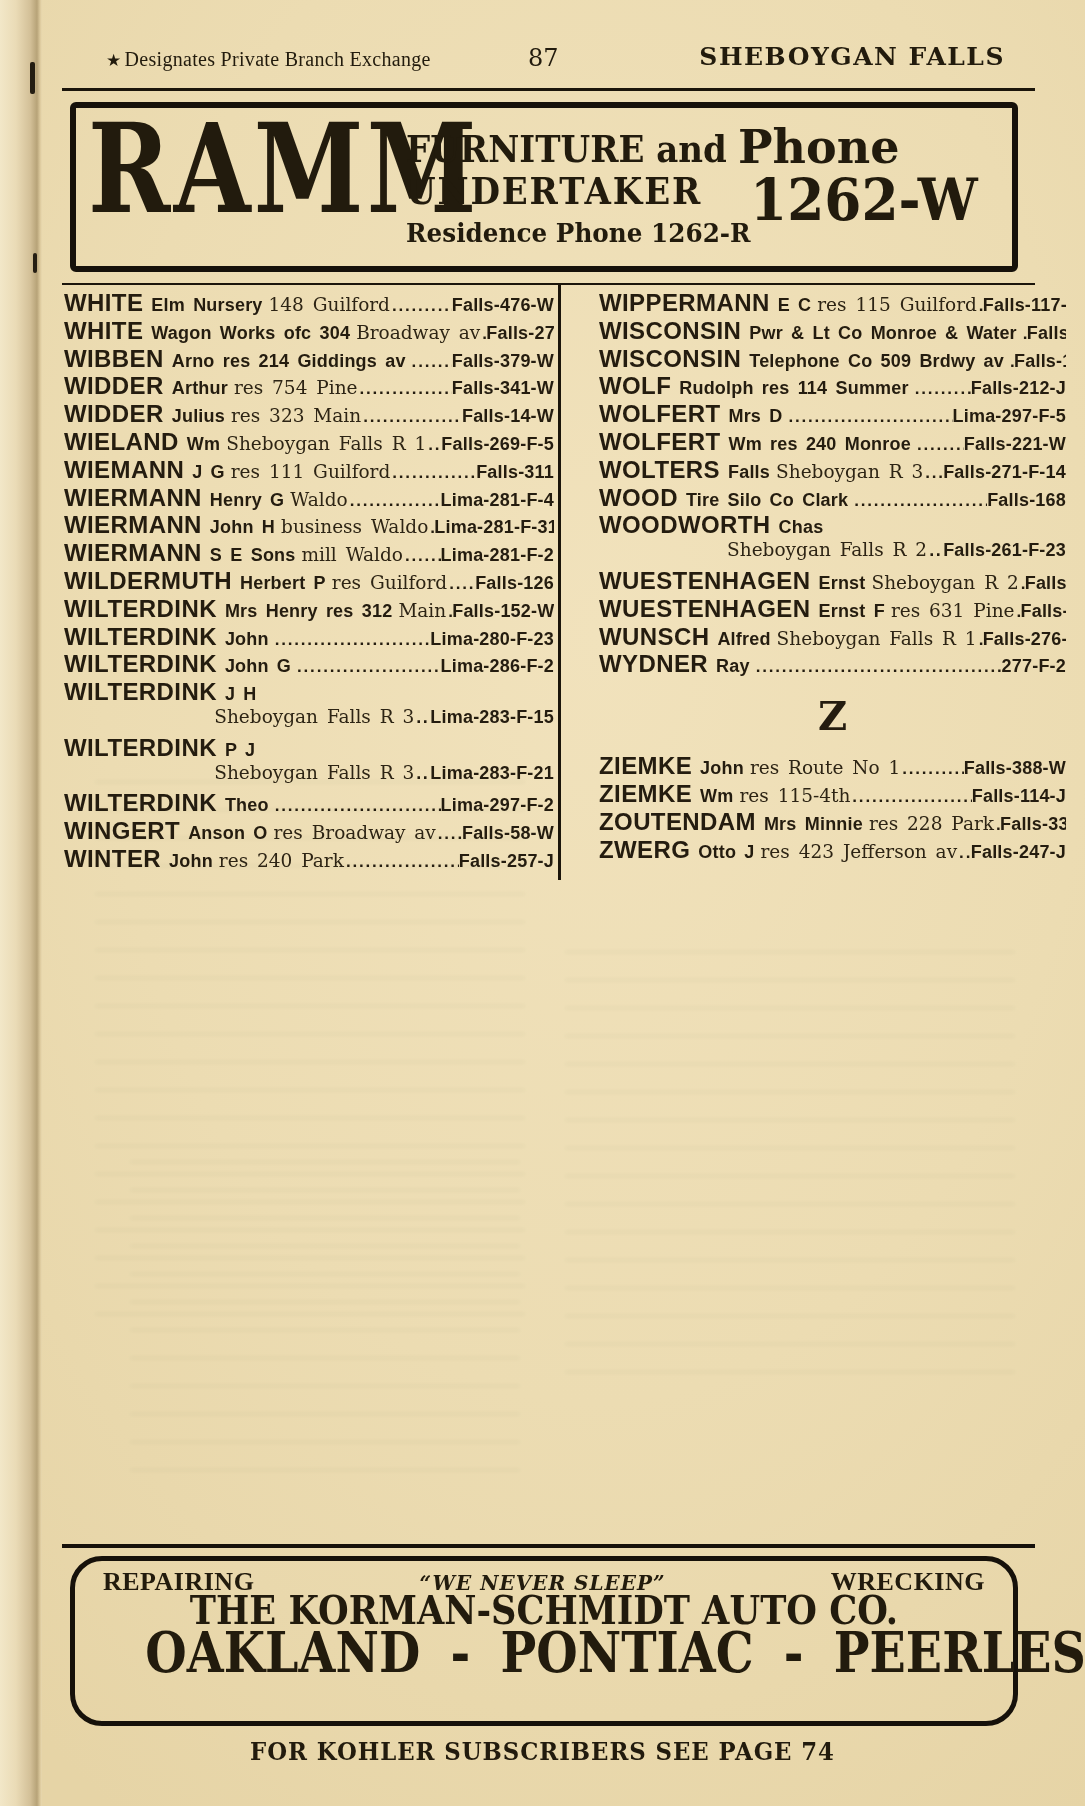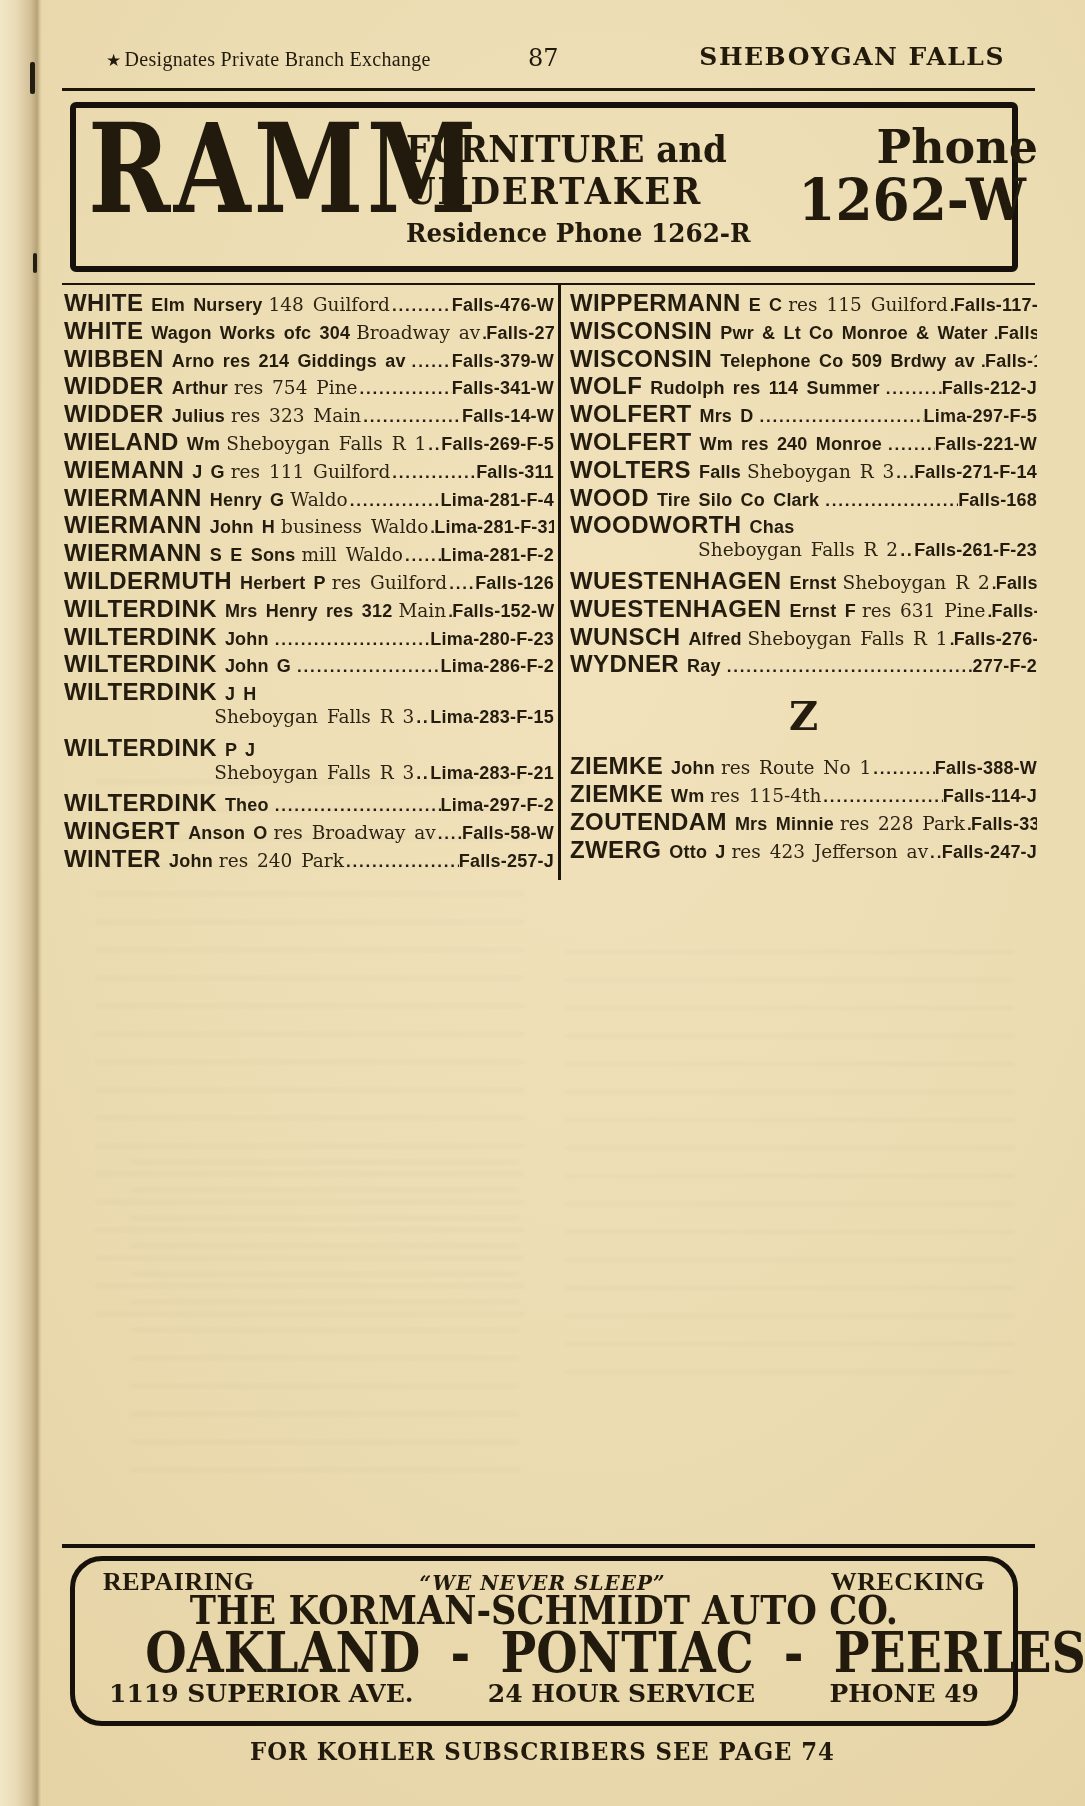--- a/index.html
+++ b/index.html
@@ -32,31 +32,31 @@
   .ad-top{position:absolute;left:70px;top:102px;width:948px;height:170px;
         border:6px solid #16110a;border-radius:6px;box-sizing:border-box;}
   .ramm{position:absolute;left:12px;top:14px;font-family:"DejaVu Serif",serif;font-weight:700;
         font-size:124px;line-height:94px;letter-spacing:4px;transform:scaleX(.8);transform-origin:left top;}
   .ad-mid{position:absolute;left:330px;top:20px;width:340px;}
   .ad-mid .l1,.ad-mid .l2{font-family:"DejaVu Serif",serif;font-weight:700;font-size:37px;line-height:42px;
         transform:scaleX(.92);transform-origin:left;white-space:nowrap;}
   .ad-mid .l2{letter-spacing:2px;}
   .ad-mid .l3{font-family:"DejaVu Serif",serif;font-weight:700;font-size:26px;margin-top:6px;
         transform:scaleX(.95);transform-origin:left;white-space:nowrap;}
-  .ad-right{position:absolute;left:662px;top:14px;width:300px;text-align:right;}
+  .ad-right{position:absolute;left:662px;top:14px;width:300px;text-align:left;}
   .ad-right .plbl{font-family:"DejaVu Serif",serif;font-weight:700;font-size:46px;line-height:50px;}
   .ad-right .pnum{font-family:"DejaVu Serif",serif;font-weight:700;font-size:58px;line-height:52px;
         margin-top:2px;transform:scaleX(.92);transform-origin:center;white-space:nowrap;}
 
   
   .list-rule{position:absolute;left:62px;top:283px;width:973px;height:2px;background:#1b150b;}
   .col-divider{position:absolute;left:558px;top:284px;width:3px;height:596px;background:#1b150b;}
   .col{position:absolute;top:289px;color:#241c0f;}
   .col-left{left:64px;width:490px;}
-  .col-right{left:570px;width:467px;}
+  .col-right{left:599px;width:467px;}
   .row{display:flex;align-items:baseline;height:27.8px;white-space:nowrap;overflow:hidden;}
   .nm{font-family:"Liberation Sans",sans-serif;font-weight:700;font-size:24px;letter-spacing:.4px;margin-right:8px;}
   .db{font-family:"Liberation Sans",sans-serif;font-weight:700;font-size:18px;letter-spacing:.2px;
         word-spacing:3px;margin-right:6px;}
   .dr{font-family:"DejaVu Serif",serif;font-size:18.5px;word-spacing:3px;margin-right:2px;color:#2d2414;}
   .lead{flex:1 1 auto;min-width:4px;overflow:hidden;font-family:"Liberation Sans",sans-serif;
         font-weight:700;font-size:17px;letter-spacing:1.8px;}
   .lead::after{content:"................................................................................";}
   .ph{font-family:"Liberation Sans",sans-serif;font-weight:700;font-size:18px;letter-spacing:.2px;}
   .row.c{justify-content:flex-end;}
@@ -367,21 +367,16 @@
 
   <div class="btm-rule"></div>
   <div class="ad-btm">
     <div class="b1">
       <span class="bl">REPAIRING</span>
       <span class="bc">“WE NEVER SLEEP”</span>
       <span class="br">WRECKING</span>
     </div>
     <div class="b2">THE KORMAN-SCHMIDT AUTO CO.</div>
     <div class="b3">OAKLAND - PONTIAC - PEERLESS</div>
-    <div class="b4">
-      <span>1119 SUPERIOR AVE.</span>
-      <span>24 HOUR SERVICE</span>
-      <span>PHONE 49</span>
-    </div>
   </div>
 
   <div class="footer">FOR KOHLER SUBSCRIBERS SEE PAGE 74</div>
 </div>
 
 </body></html>

